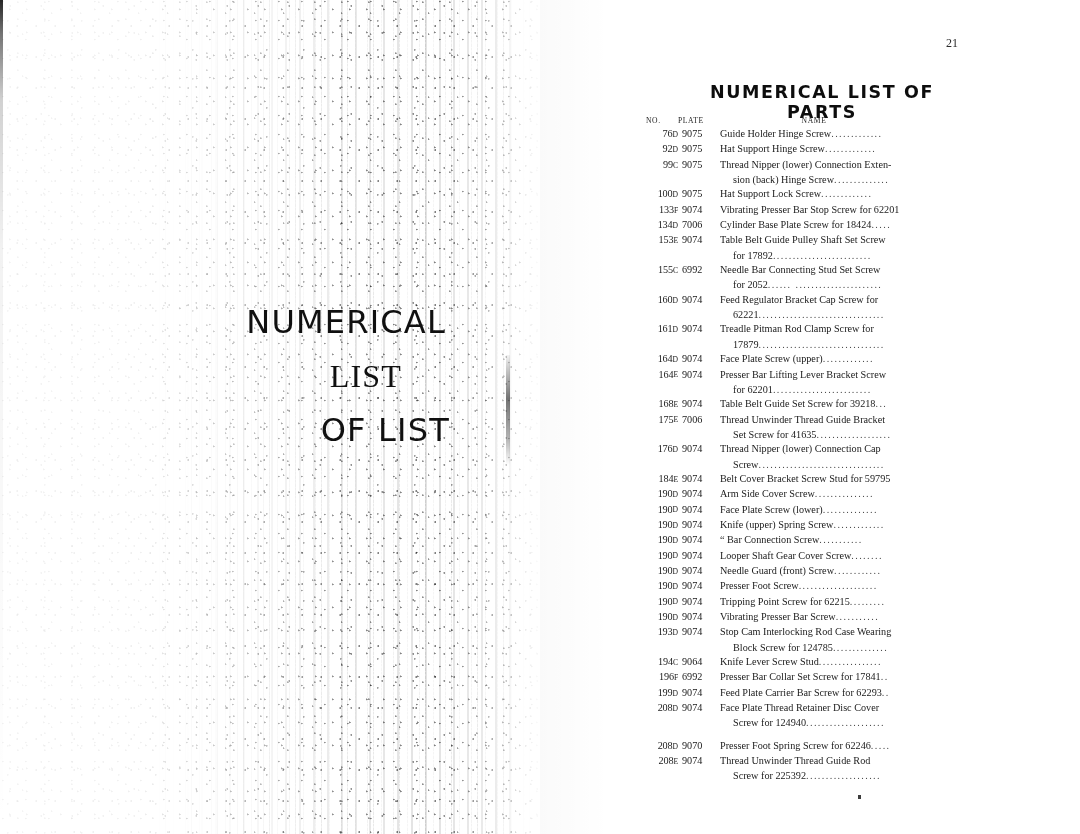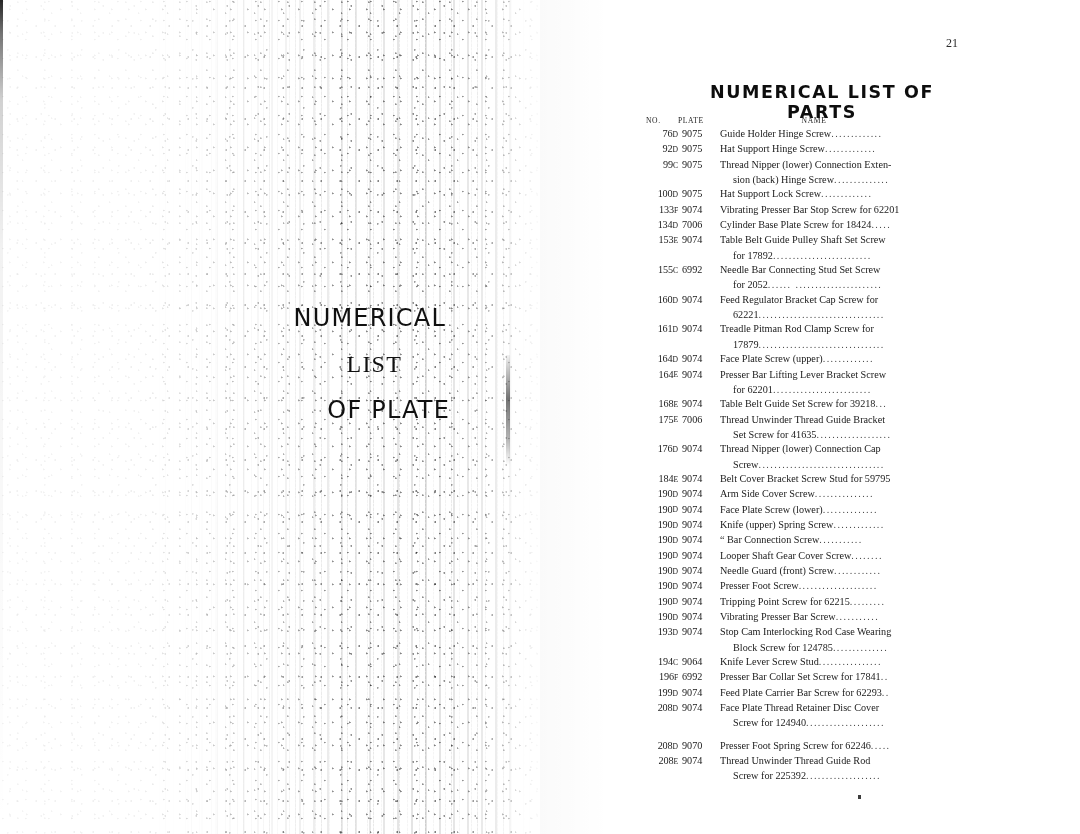--- a/index.html
+++ b/index.html
@@ -117,21 +117,21 @@
     filter: blur(0.4px);
   }
 
   
   #cover-title {
     position: absolute;
     left: 120px;
     top: 306px;
     width: 330px;
     font-family: "DejaVu Sans", "Liberation Sans", sans-serif;
-    font-size: 24px;
+    font-size: 32px;
     font-weight: 500;
     letter-spacing: 1.2px;
     color: #101010;
     line-height: 1.0;
     text-align: right;
   }
   #cover-title .t-line { display: block; white-space: pre; }
   #cover-title .l1 { margin-bottom: 22px; margin-right: 4px; }
   #cover-title .l2 { margin-bottom: 22px; margin-right: 48px; font-family: Liberation Serif, serif; }
   #cover-title .l3 { margin-right: 0px; }
@@ -252,21 +252,21 @@
   <div id="left-page">
     <div class="noise-layer noise-a"></div>
     <div class="noise-layer noise-b"></div>
     <div class="noise-layer noise-speck"></div>
     <div class="spine-edge"></div>
     <div class="gutter-smudge"></div>
 
     <div id="cover-title">
       <span class="t-line l1">NUMERICAL</span>
       <span class="t-line l2">LIST</span>
-      <span class="t-line l3">OF PLATE</span>
+      <span class="t-line l3">OF LIST</span>
     </div>
   </div>
 
   <div id="right-page">
 
     <div id="page-number">21</div>
 
     <div id="list-heading">NUMERICAL LIST OF PARTS</div>
 
     <div id="parts-table">

